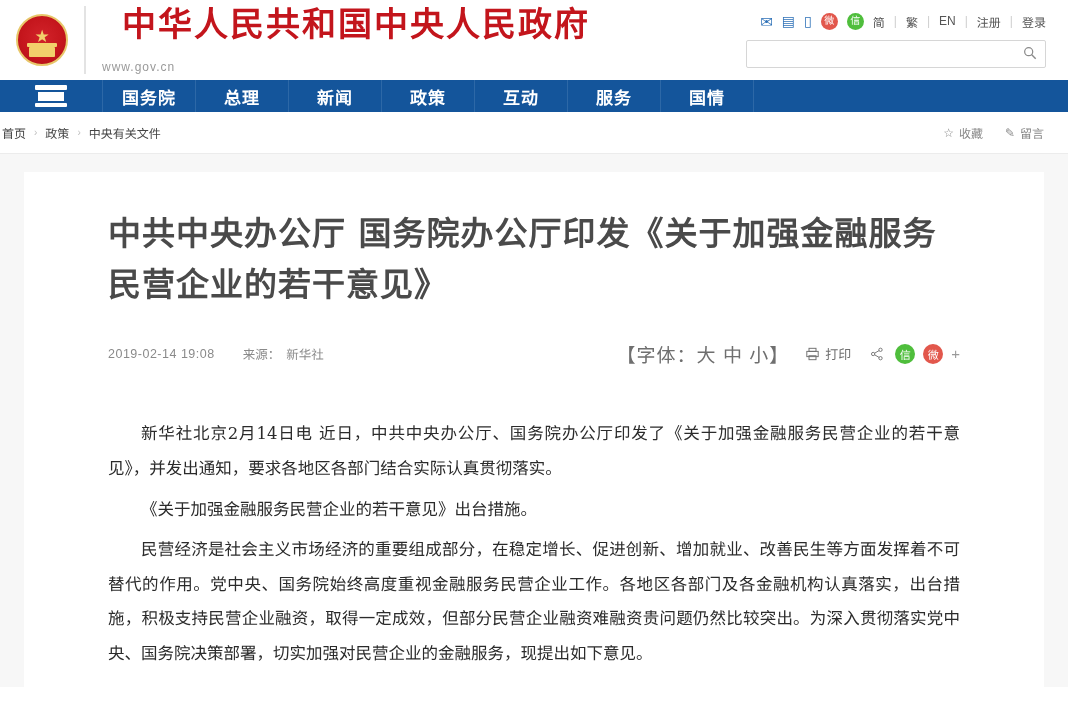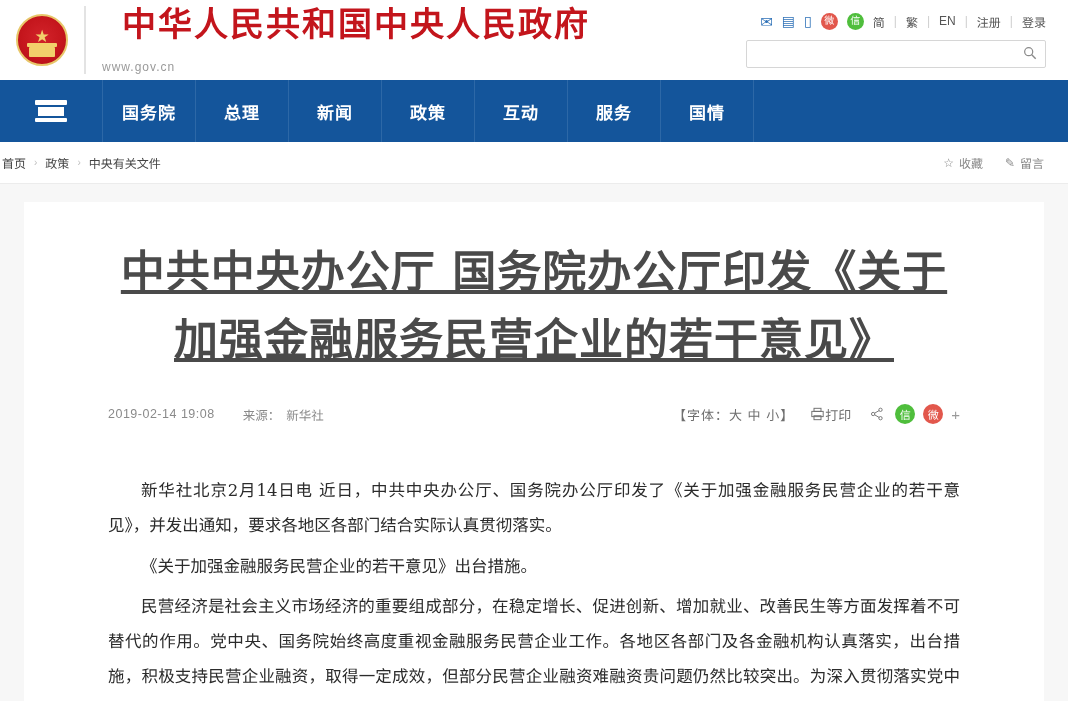--- a/index.html
+++ b/index.html
@@ -136,21 +136,21 @@
     border: 0; background: transparent;
     color: #8a8a8a;
     cursor: pointer;
     font-size: 13px;
     line-height: 1;
     padding: 0;
   }
 
   
   .nav {
-    height: 62px;
+    height: 32px;
     background: #14559b;
     display: flex;
     align-items: stretch;
     color: #fff;
   }
   .nav-home {
     width: 103px;
     display: flex;
     align-items: center;
     justify-content: center;
@@ -228,49 +228,48 @@
   }
   .article {
     background: #fff;
     width: 1020px;
     margin: 0 auto;
     min-height: 100%;
     padding: 36px 84px 10px 84px;
   }
   h1.title {
     margin: 0;
-    font-size: 44px;
+    font-size: 33px;
     line-height: 1.55;
     font-weight: bold;
-    text-align: center;
+    text-align: left;
     color: #4a4a4a;
     font-family: "DejaVu Sans", "Liberation Sans", sans-serif;
     letter-spacing: 1px;
-    text-decoration: underline;
   }
   .meta {
     margin-top: 30px;
     display: flex;
     align-items: center;
     font-size: 12.5px;
     color: #8a8a8a;
     padding-bottom: 14px;
   }
   .meta .date { letter-spacing: .5px; }
   .meta .source { margin-left: 28px; }
   .meta-right {
     margin-left: auto;
     display: flex;
     align-items: center;
     gap: 16px;
     color: #777;
   }
-  .fontsize { color: #6f6f6f; font-size: 13px; letter-spacing: 1px; text-align: center; }
+  .fontsize { color: #6f6f6f; font-size: 19px; letter-spacing: 1px; text-align: center; }
   .fontsize span { cursor: pointer; }
-  .print { display: inline-flex; align-items: center; color: #6f6f6f; font-size: 13px; cursor: pointer; }
+  .print { display: inline-flex; align-items: center; gap: 5px; color: #6f6f6f; font-size: 13px; cursor: pointer; }
   .share { display: inline-flex; align-items: center; gap: 8px; }
   .share .s-ico {
     width: 20px; height: 20px;
     border-radius: 50%;
     display: inline-flex;
     align-items: center; justify-content: center;
     color: #fff; font-size: 11px;
   }
   .s-gray { color: #777; background: transparent; font-size: 14px; }
   .s-wechat { background: #4fbe3c; }

